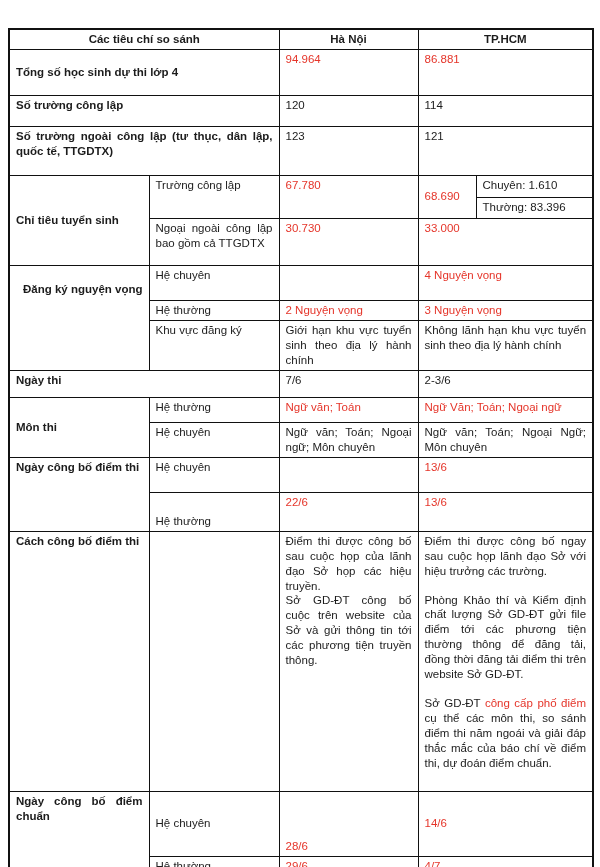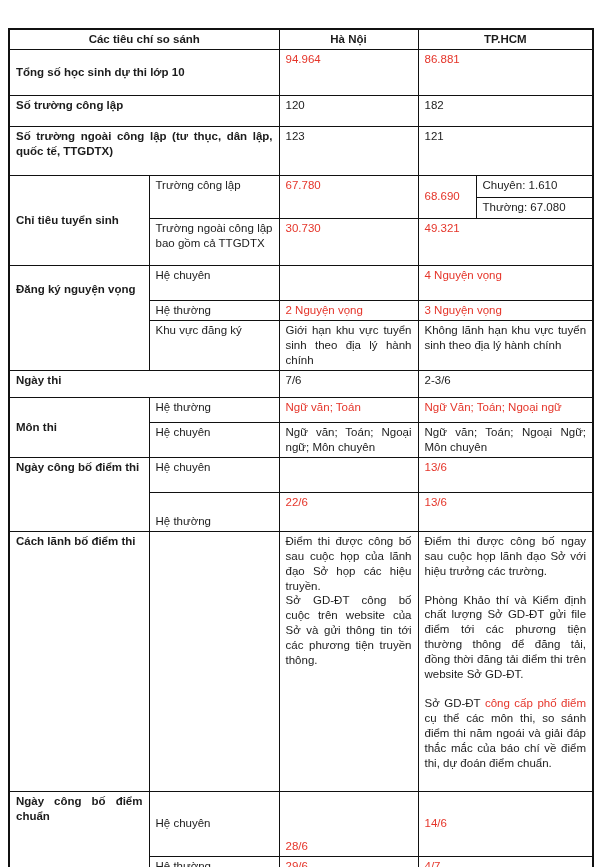--- a/index.html
+++ b/index.html
@@ -19,21 +19,21 @@
     vertical-align:top;
     overflow:hidden;
     word-wrap:break-word;
   }
   .hdr{font-weight:bold;text-align:center;vertical-align:middle !important;}
   .lbl{font-weight:bold;}
   .red{color:#e5352a;font-weight:normal;}
   .vmid{vertical-align:middle !important;}
   .vbot{vertical-align:bottom !important;}
   .just{text-align:justify;}
-  .padtop{padding-top:16px !important;}
+  .padtop{padding-top:16px !important;text-align:right;}
   .para{margin:0 0 0 0;}
   .gap{margin-top:14px;}
 </style>
 </head>
 <body>
 
 <div class="page">
   <table class="cmp">
     <colgroup>
       <col style="width:140px">
@@ -44,53 +44,53 @@
     </colgroup>
 
     <tbody>
         <tr style="height:18px">
       <td colspan="2" class="hdr">Các tiêu chí so sánh</td>
       <td class="hdr">Hà Nội</td>
       <td colspan="2" class="hdr">TP.HCM</td>
     </tr>
 
     <tr style="height:46px">
-      <td colspan="2" class="lbl vmid">Tổng số học sinh dự thi lớp 10</td>
+      <td colspan="2" class="lbl vmid">Tổng số học sinh dự thi lớp 4</td>
       <td class="red">94.964</td>
       <td colspan="2" class="red">86.881</td>
     </tr>
 
     <tr style="height:31px">
       <td colspan="2" class="lbl">Số trường công lập</td>
       <td>120</td>
-      <td colspan="2">182</td>
+      <td colspan="2">114</td>
     </tr>
 
     <tr style="height:49px">
       <td colspan="2" class="lbl just">Số trường ngoài công lập (tư thục, dân lập, quốc tế, TTGDTX)</td>
       <td>123</td>
       <td colspan="2">121</td>
     </tr>
 
     <tr style="height:22px">
       <td rowspan="3" class="lbl vmid">Chỉ tiêu tuyển sinh</td>
       <td rowspan="2">Trường công lập</td>
       <td rowspan="2" class="red">67.780</td>
       <td rowspan="2" class="red vmid">68.690</td>
       <td>Chuyên: 1.610</td>
     </tr>
 
     <tr style="height:21px">
-      <td>Thường: 67.080</td>
+      <td>Thường: 83.396</td>
     </tr>
 
     <tr style="height:47px">
-      <td class="just">Trường ngoài công lập bao gồm cả TTGDTX</td>
+      <td class="just">Ngoại ngoài công lập bao gồm cả TTGDTX</td>
       <td class="red">30.730</td>
-      <td colspan="2" class="red">49.321</td>
+      <td colspan="2" class="red">33.000</td>
     </tr>
 
     <tr style="height:35px">
       <td rowspan="3" class="lbl padtop">Đăng ký nguyện vọng</td>
       <td>Hệ chuyên</td>
       <td></td>
       <td colspan="2" class="red">4 Nguyện vọng</td>
     </tr>
 
     <tr style="height:18px">
@@ -131,21 +131,21 @@
       <td colspan="2" class="red">13/6</td>
     </tr>
 
     <tr style="height:39px">
       <td class="vbot">Hệ thường</td>
       <td class="red">22/6</td>
       <td colspan="2" class="red">13/6</td>
     </tr>
 
     <tr style="height:260px">
-      <td class="lbl">Cách lãnh bố điểm thi</td>
+      <td class="lbl">Cách công bố điểm thi</td>
       <td></td>
       <td class="just">
         <div class="para">Điểm thi được công bố sau cuộc họp của lãnh đạo Sở họp các hiệu truyền.</div>
         <div class="para">Sở GD-ĐT công bố cuộc trên website của Sở và gửi thông tin tới các phương tiện truyền thông.</div>
       </td>
       <td colspan="2" class="just">
         <div class="para">Điểm thi được công bố ngay sau cuộc họp lãnh đạo Sở với hiệu trưởng các trường.</div>
         <div class="para gap">Phòng Khảo thí và Kiểm định chất lượng Sở GD-ĐT gửi file điểm tới các phương tiện thường thông để đăng tải, đồng thời đăng tải điểm thi trên website Sở GD-ĐT.</div>
         <div class="para gap"><span>Sở GD-ĐT </span><span class="red">công cấp phố điểm</span><span> cụ thể các môn thi, so sánh điểm thi năm ngoái và giải đáp thắc mắc của báo chí về điểm thi, dự đoán điểm chuẩn.</span></div>
       </td>

